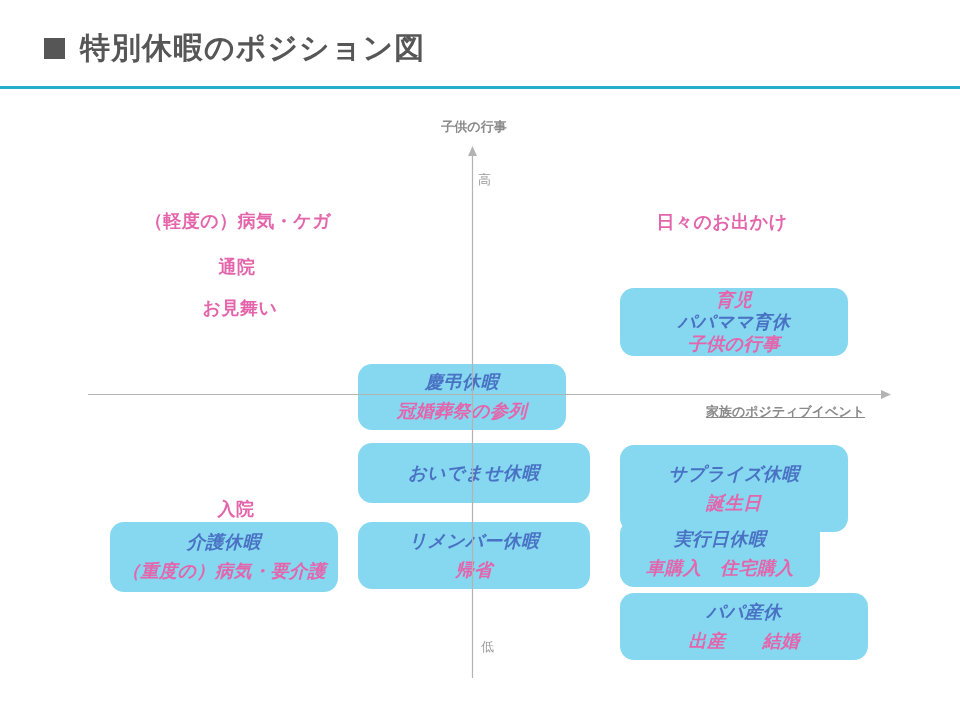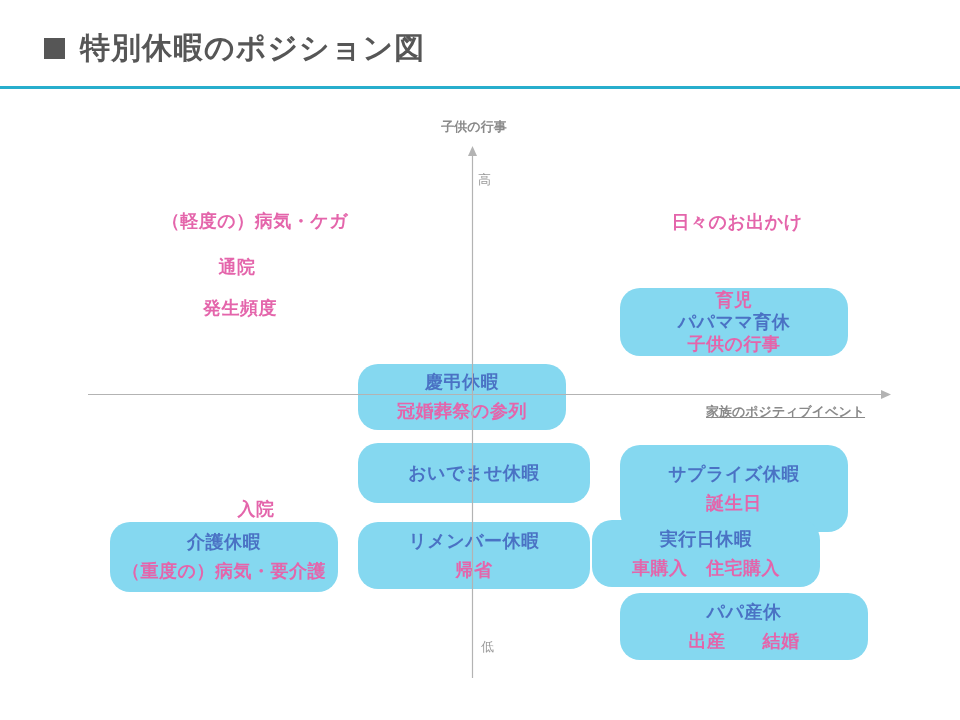--- a/index.html
+++ b/index.html
@@ -53,23 +53,23 @@
   .float-label{
     position:absolute;z-index:4;transform:translateX(-50%);
     font-size:18px;font-weight:bold;color:var(--pink);
     white-space:nowrap;letter-spacing:0.5px;
   }
 
   
   .pos-box{
     position:absolute;z-index:3;
     background:var(--box-fill);
-    border-radius:20px;
+    border-radius:14px;
     display:flex;flex-direction:column;justify-content:center;
-    align-items:center;text-align:right;
+    align-items:center;text-align:right;font-style:italic;
   }
   .pos-box .line{
     font-weight:bold;font-size:18px;line-height:29px;
     white-space:nowrap;letter-spacing:0.5px;
   }
   .pos-box.tight .line{line-height:22px;font-size:18px;}
   [data-color="pink"]{color:var(--pink);}
   [data-color="blue"]{color:var(--blue);}
 </style>
 </head>
@@ -88,25 +88,25 @@
     <polygon points="472.5,146 468,156 477,156" fill="#b3b3b3"></polygon>
     <line x1="88" y1="394.5" x2="882" y2="394.5" stroke="#b3b3b3" stroke-width="1.2"></line>
     <polygon points="891,394.5 881,390 881,399" fill="#b3b3b3"></polygon>
   </svg>
 
   <div class="axis-text axis-title center-x" style="left:474px;top:118px;">子供の行事</div>
   <div class="axis-text" style="left:478px;top:171px;">高</div>
   <div class="axis-text" style="left:481px;top:638px;">低</div>
   <div class="axis-text axis-title" style="left:706px;top:403px;text-decoration:underline;">家族のポジティブイベント</div>
 
-  <div class="float-label" style="left:238px;top:209px;margin-left:17px;">（軽度の）病気・ケガ</div>
+  <div class="float-label" style="left:238px;top:209px;">（軽度の）病気・ケガ</div>
   <div class="float-label" style="left:237px;top:255px;text-align:right;">通院</div>
-  <div class="float-label" style="left:240px;top:296px;">発生頻度</div>
-  <div class="float-label" style="left:737px;top:210px;">日々のお出かけ</div>
-  <div class="float-label" style="left:256px;top:497px;">入院</div>
+  <div class="float-label" style="left:240px;top:296px;">お見舞い</div>
+  <div class="float-label" style="left:722px;top:210px;">日々のお出かけ</div>
+  <div class="float-label" style="left:236px;top:497px;">入院</div>
 
   <div class="pos-box tight" style="left:620px;top:288px;width:228px;height:68px;">
     <span class="line" data-color="pink">育児</span>
     <span class="line" data-color="blue">パパママ育休</span>
     <span class="line" data-color="pink">子供の行事</span>
   </div>
 
   <div class="pos-box" style="left:358px;top:364px;width:208px;height:66px;">
     <span class="line" data-color="blue">慶弔休暇</span>
     <span class="line" data-color="pink">冠婚葬祭の参列</span>
@@ -124,21 +124,21 @@
   <div class="pos-box" style="left:358px;top:522px;width:232px;height:67px;">
     <span class="line" data-color="blue">リメンバー休暇</span>
     <span class="line" data-color="pink">帰省</span>
   </div>
 
   <div class="pos-box" style="left:110px;top:522px;width:228px;height:70px;">
     <span class="line" data-color="blue">介護休暇</span>
     <span class="line" data-color="pink">（重度の）病気・要介護</span>
   </div>
 
-  <div class="pos-box" style="left:592px;top:520px;width:228px;height:67px;">
+  <div class="pos-box" style="left:620px;top:520px;width:200px;height:67px;">
     <span class="line" data-color="blue">実行日休暇</span>
     <span class="line" data-color="pink">車購入　住宅購入</span>
   </div>
 
   <div class="pos-box" style="left:620px;top:593px;width:248px;height:67px;">
     <span class="line" data-color="blue">パパ産休</span>
     <span class="line" data-color="pink">出産　　結婚</span>
   </div>
 
 </div>

